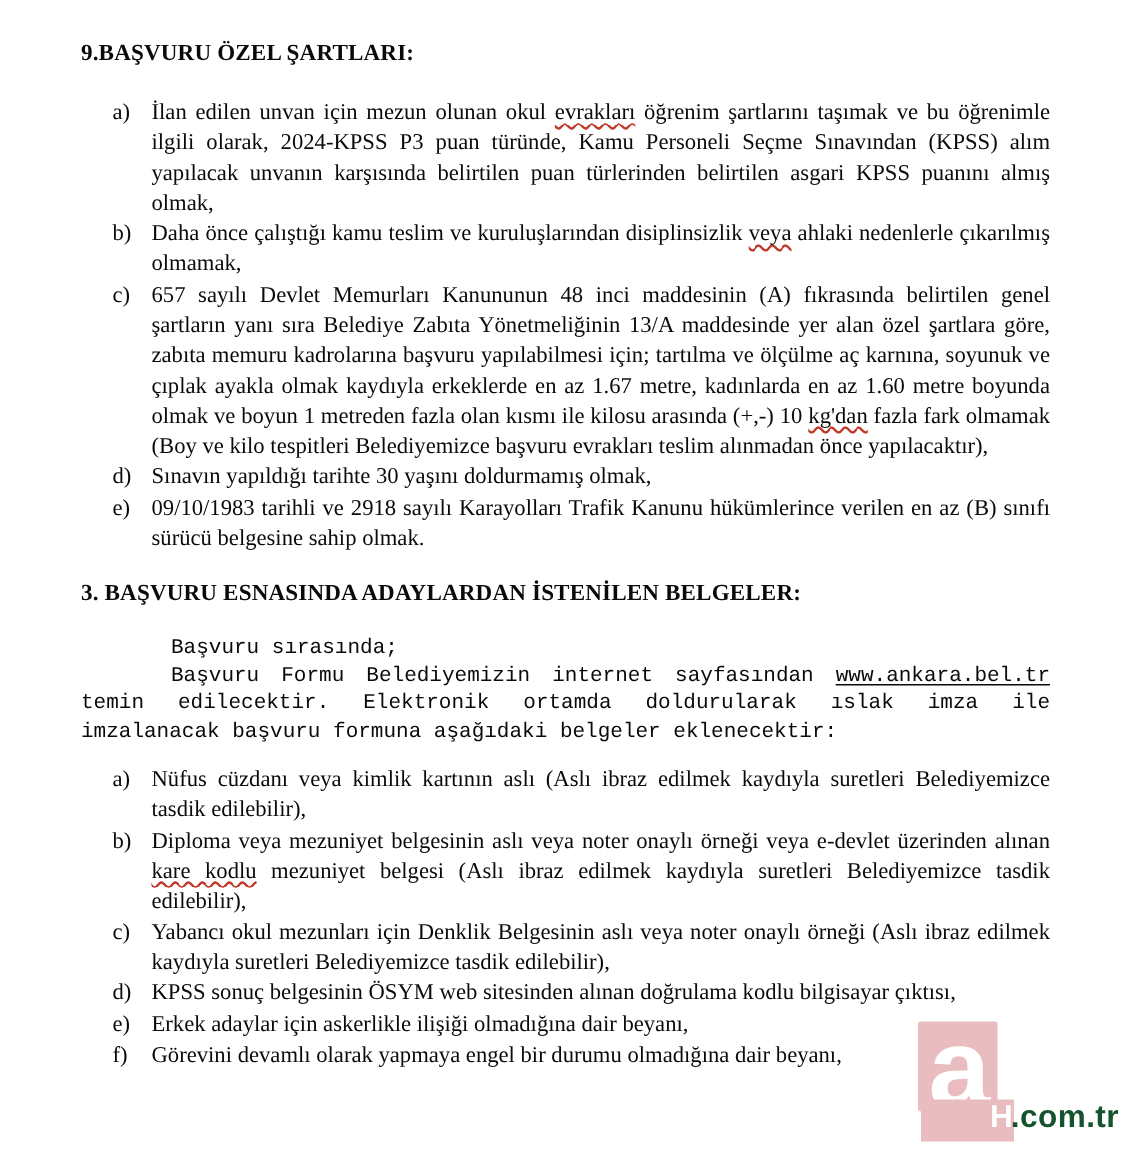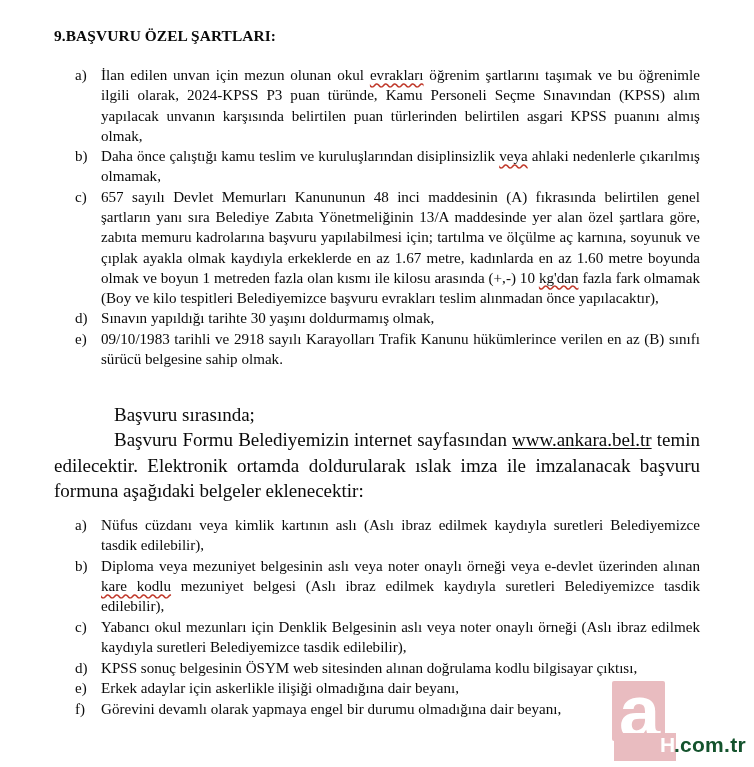--- a/index.html
+++ b/index.html
@@ -62,25 +62,26 @@
     width: 30px;
     text-align: left;
     font-size: 15.1px;
   }
   ol.alpha-list > li .li-text {
     display: block;
   }
 
   
   p.body-par {
-    font-size: 19px;
+    font-size: 14px;
     line-height: 1.335;
     text-align: justify;
     text-justify: inter-word;
     margin: 0;
+    font-family: Liberation Mono, monospace;
   }
   p.indent-1 { text-indent: 60px; }
   p.indent-2 { text-indent: 60px; }
 
   
   .spell-error {
     text-decoration: underline wavy #c0392b;
     text-decoration-skip-ink: none;
     text-underline-offset: 2px;
   }
@@ -174,20 +175,21 @@
         <span class="li-text"><span>Sınavın yapıldığı tarihte 30 yaşını doldurmamış olmak,</span></span>
       </li>
       <li>
         <span class="marker">e)</span>
         <span class="li-text"><span>09/10/1983 tarihli ve 2918 sayılı Karayolları Trafik Kanunu hükümlerince verilen en az (B) sınıfı sürücü belgesine sahip olmak.</span></span>
       </li>
     </ol>
 
   <div class="gap-before-h3"></div>
 
+  <h2 class="heading heading-3">3. BAŞVURU ESNASINDA ADAYLARDAN İSTENİLEN BELGELER:</h2>
 
   <div class="gap-after-h3"></div>
 
   <p class="body-par indent-1">Başvuru sırasında;</p>
 
   <p class="body-par indent-2"><span>Başvuru Formu Belediyemizin internet sayfasından </span><span class="link-underline">www.ankara.bel.tr</span><span> temin edilecektir. Elektronik ortamda doldurularak ıslak imza ile imzalanacak başvuru formuna aşağıdaki belgeler eklenecektir:</span></p>
 
   <div style="height:12px"></div>
 
   <ol class="alpha-list">

